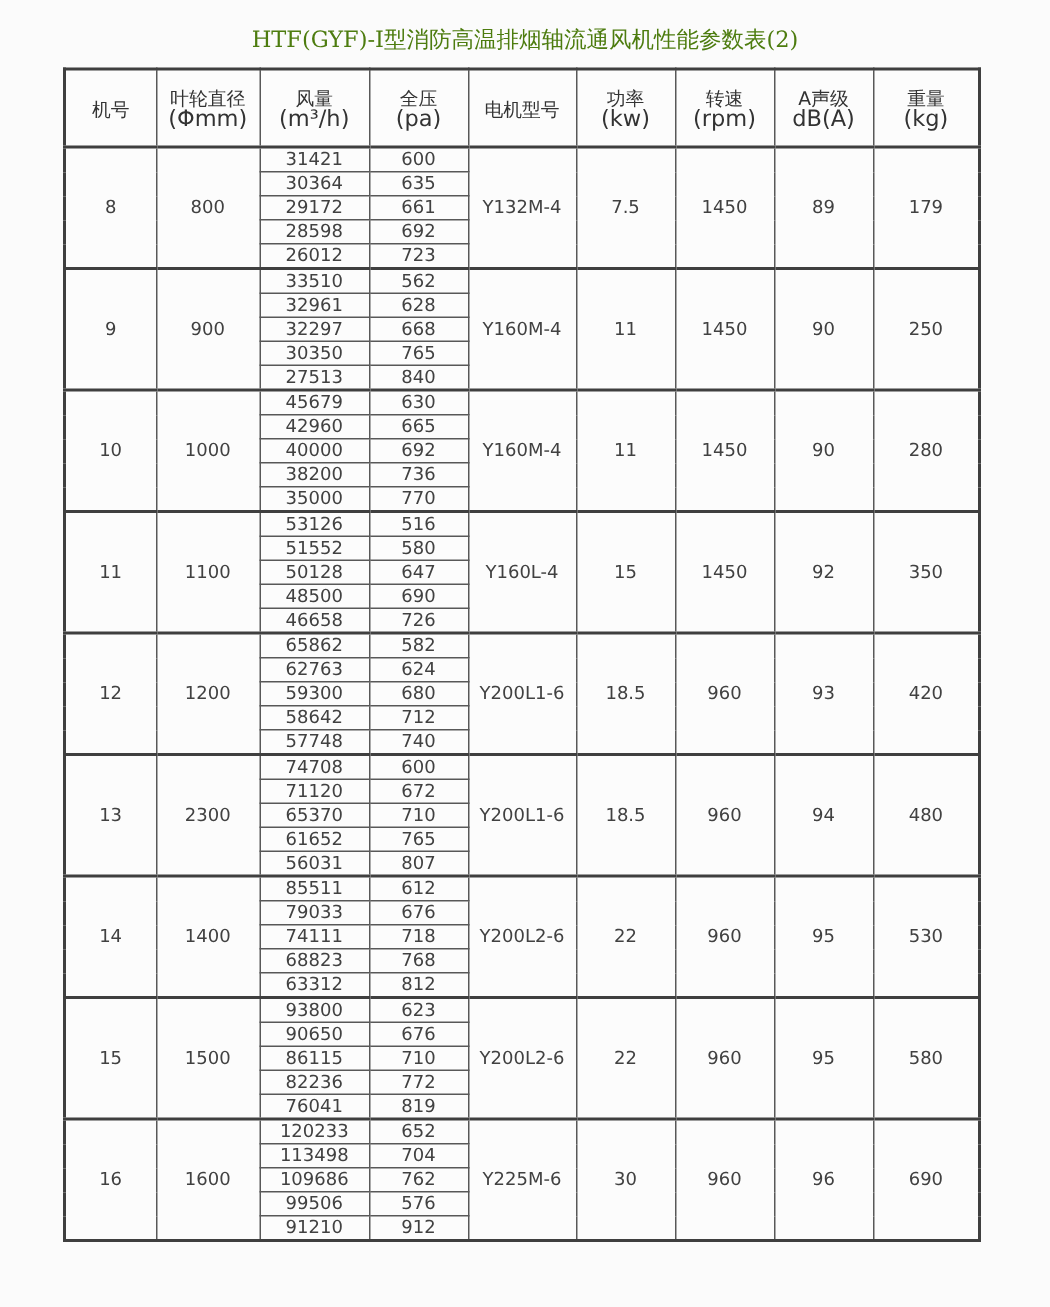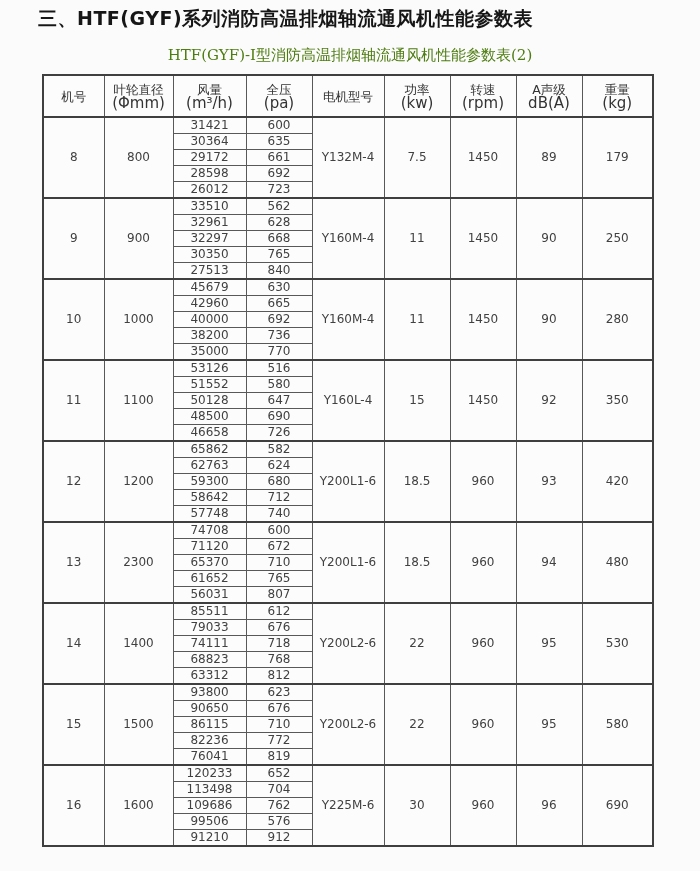--- a/index.html
+++ b/index.html
@@ -41,21 +41,21 @@
     background: #fcfcfc;
   }
   .perf-table th, .perf-table td {
     border: 1px solid #585858;
     text-align: center;
     vertical-align: middle;
     padding: 0 2px;
     color: #414141;
   }
   .perf-table th {
-    height: 42px;
+    height: 52px;
     font-weight: normal;
     color: #333333;
     border-bottom: 2px solid #3f3f3f;
   }
   .th-line1 { font-size: 12.5px; line-height: 15px; }
   .th-line2 { font-size: 15px;  line-height: 13px; }
   .th-line2:empty { display: none; }
   .perf-table td {
     height: 15.6px;
     font-size: 12px;
@@ -63,21 +63,20 @@
   }
   .perf-table tr.group-first td {
     border-top: 2px solid #3f3f3f;
   }
 </style>
 </head>
 <body>
 
 <div class="page">
 
-  <h1 class="doc-title">三、HTF(GYF)系列消防高温排烟轴流通风机性能参数表</h1>
 
   <h2 class="doc-subtitle">HTF(GYF)-I型消防高温排烟轴流通风机性能参数表(2)</h2>
 
   <table class="perf-table">
     <colgroup>
       <col style="width:61px">
         <col style="width:69px">
         <col style="width:73px">
       <col style="width:66px">
         <col style="width:72px">

